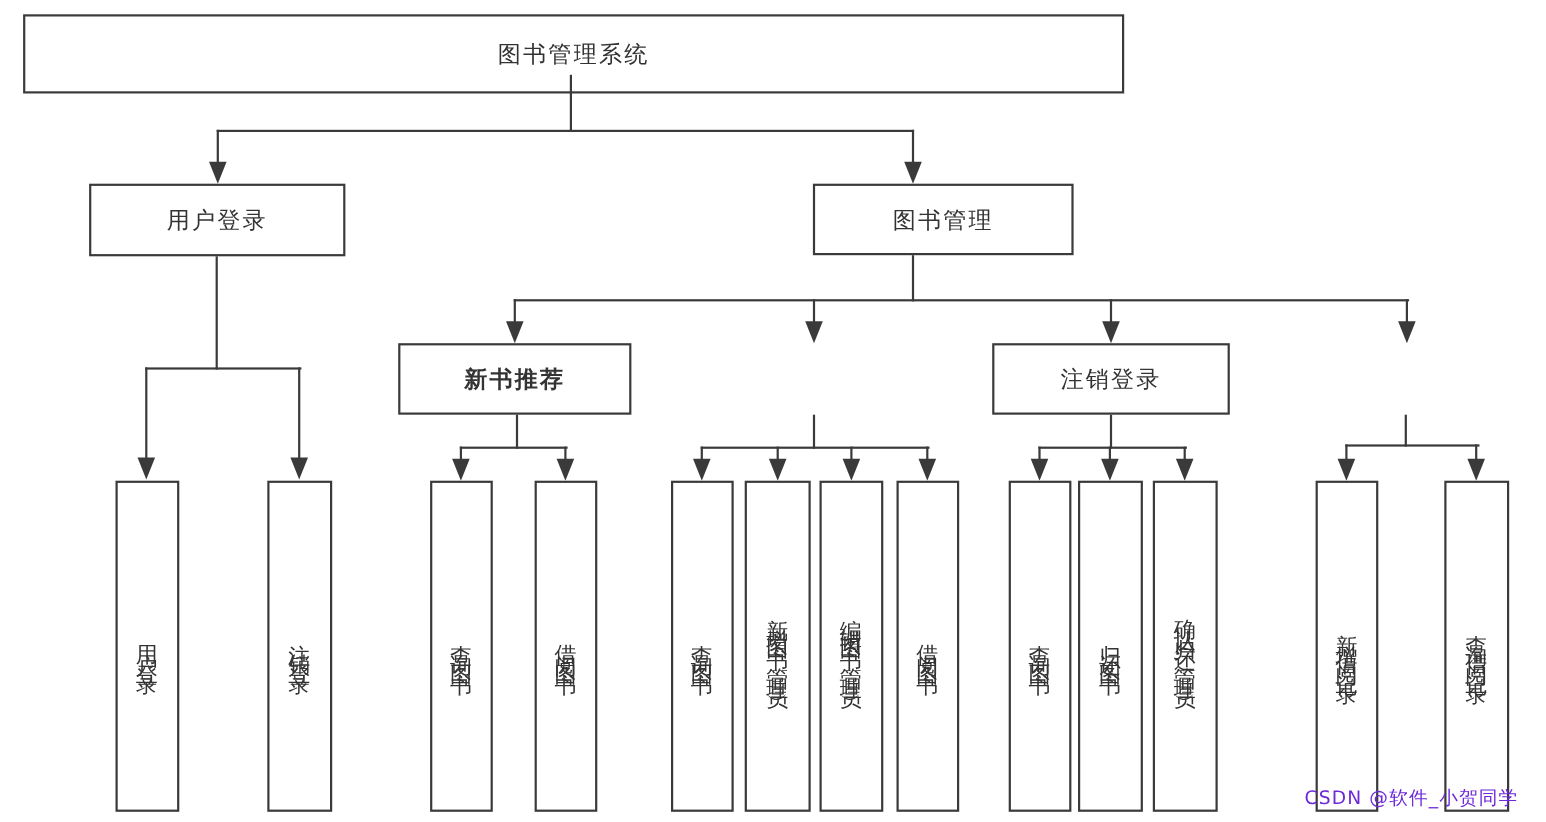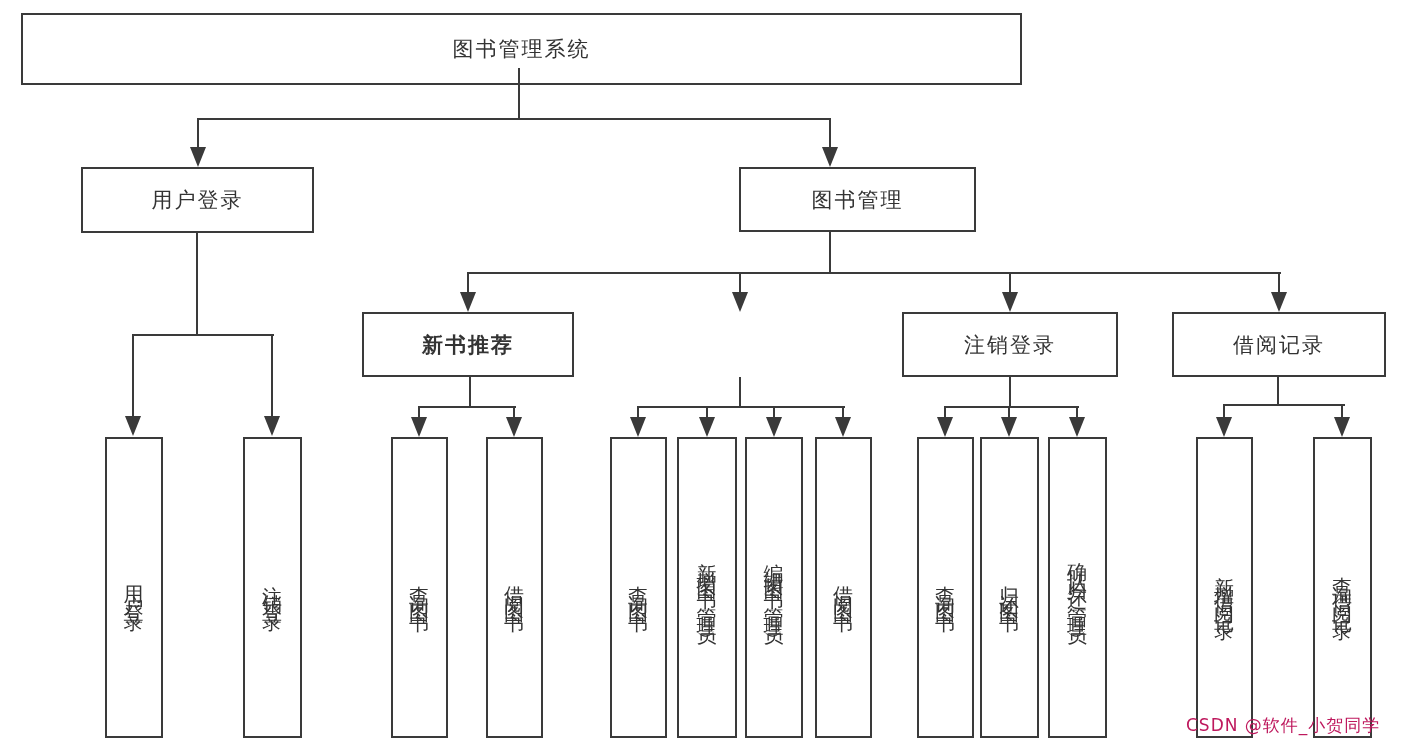--- a/index.html
+++ b/index.html
@@ -17,21 +17,21 @@
     font-size:20px;letter-spacing:9px;line-height:1;white-space:nowrap;
   }
   .ln{position:absolute;background:#3a3a3a;}
   .ar{
     position:absolute;width:0;height:0;
     border-left:8px solid transparent;border-right:8px solid transparent;
     border-top:20px solid #3a3a3a;
   }
   .wm{
     position:absolute;left:1186px;top:714px;z-index:5;
-    font-size:17px;letter-spacing:1px;color:#be185d;white-space:nowrap;
+    font-size:17px;letter-spacing:1px;color:#6d28d9;white-space:nowrap;
   }
 </style>
 </head>
 <body>
 
 <div id="canvas">
 
   <div class="box hbox" style="left:21px;top:13px;width:1001px;height:72px;">
     <span>图书管理系统</span>
   </div>
@@ -66,23 +66,20 @@
   <div class="ln" style="left:1009px;top:272px;width:2px;height:26px;"></div>
   <div class="ar" style="left:1002px;top:292px;"></div>
   <div class="ln" style="left:1278px;top:272px;width:2px;height:26px;"></div>
   <div class="ar" style="left:1271px;top:292px;"></div>
 
   <div class="box hbox" style="left:362px;top:312px;width:212px;height:65px;font-weight:bold;">
     <span>新书推荐</span>
   </div>
   <div class="box hbox" style="left:902px;top:312px;width:216px;height:65px;">
     <span>注销登录</span>
-  </div>
-  <div class="box hbox" style="left:1172px;top:312px;width:214px;height:65px;">
-    <span>借阅记录</span>
   </div>
 
   <div class="ln" style="left:469px;top:377px;width:2px;height:31px;"></div>
   <div class="ln" style="left:418px;top:406px;width:98px;height:2px;"></div>
   <div class="ln" style="left:418px;top:406px;width:2px;height:14px;"></div>
   <div class="ar" style="left:411px;top:417px;"></div>
   <div class="ln" style="left:513px;top:406px;width:2px;height:14px;"></div>
   <div class="ar" style="left:506px;top:417px;"></div>
 
   <div class="ln" style="left:739px;top:377px;width:2px;height:31px;"></div>

